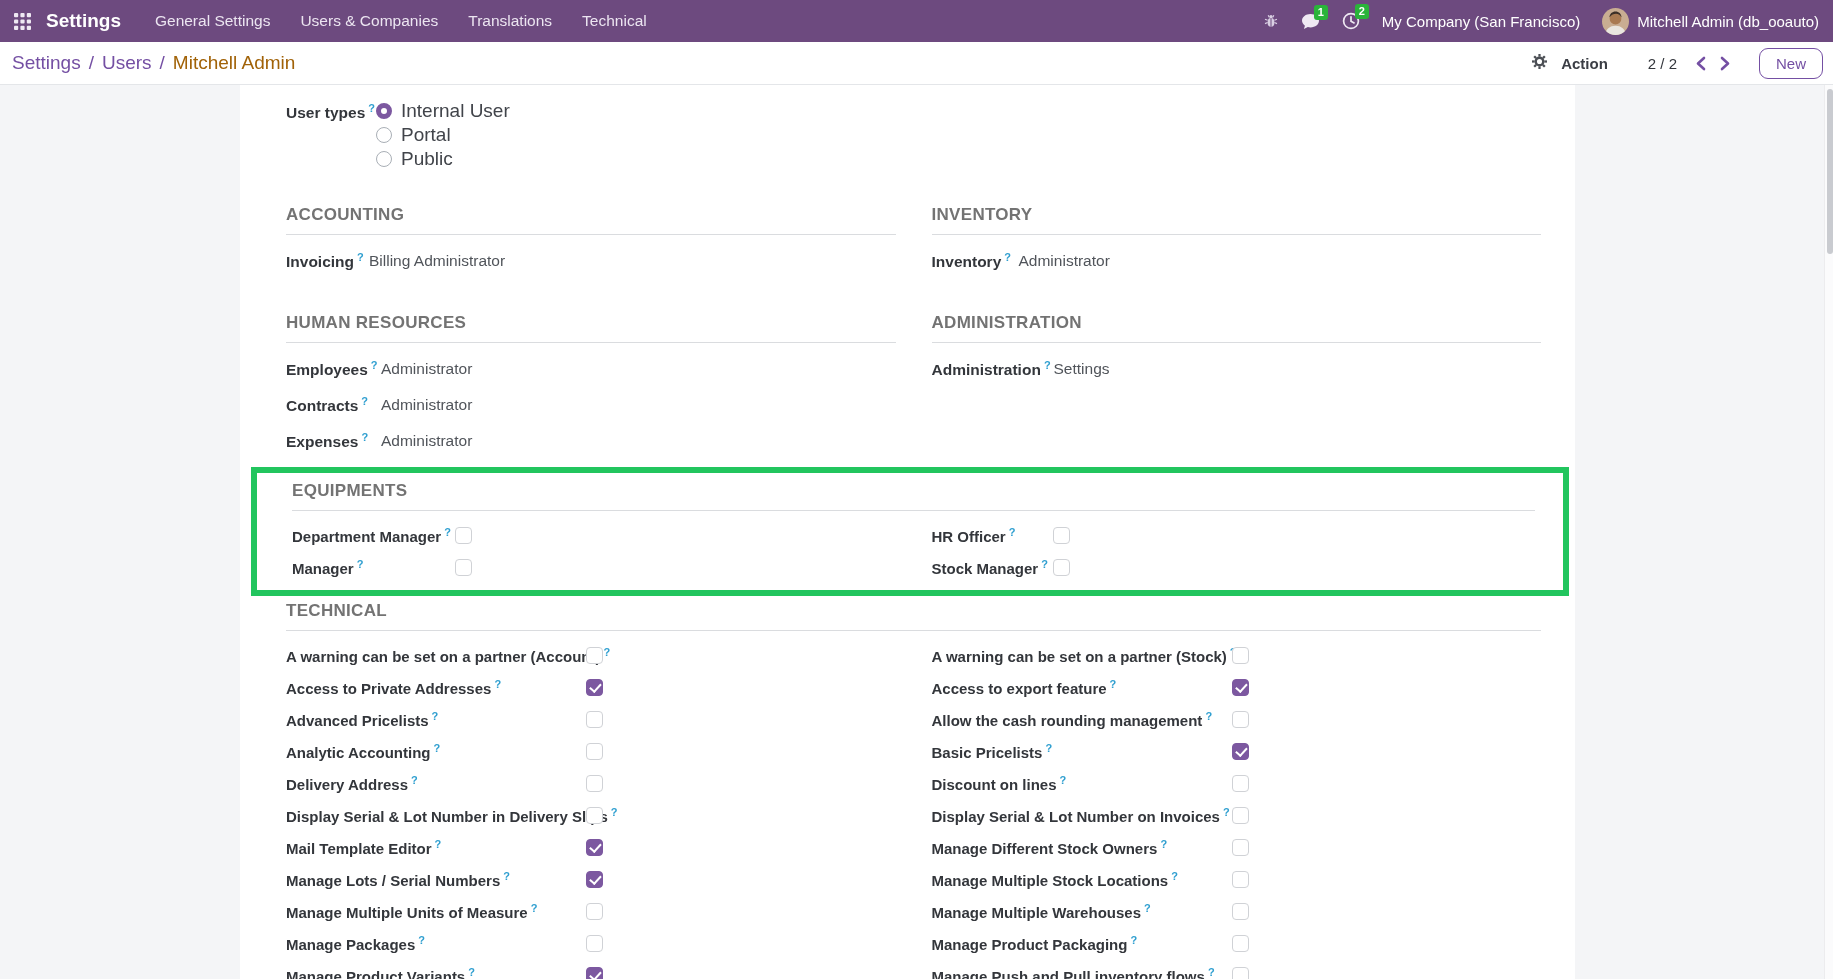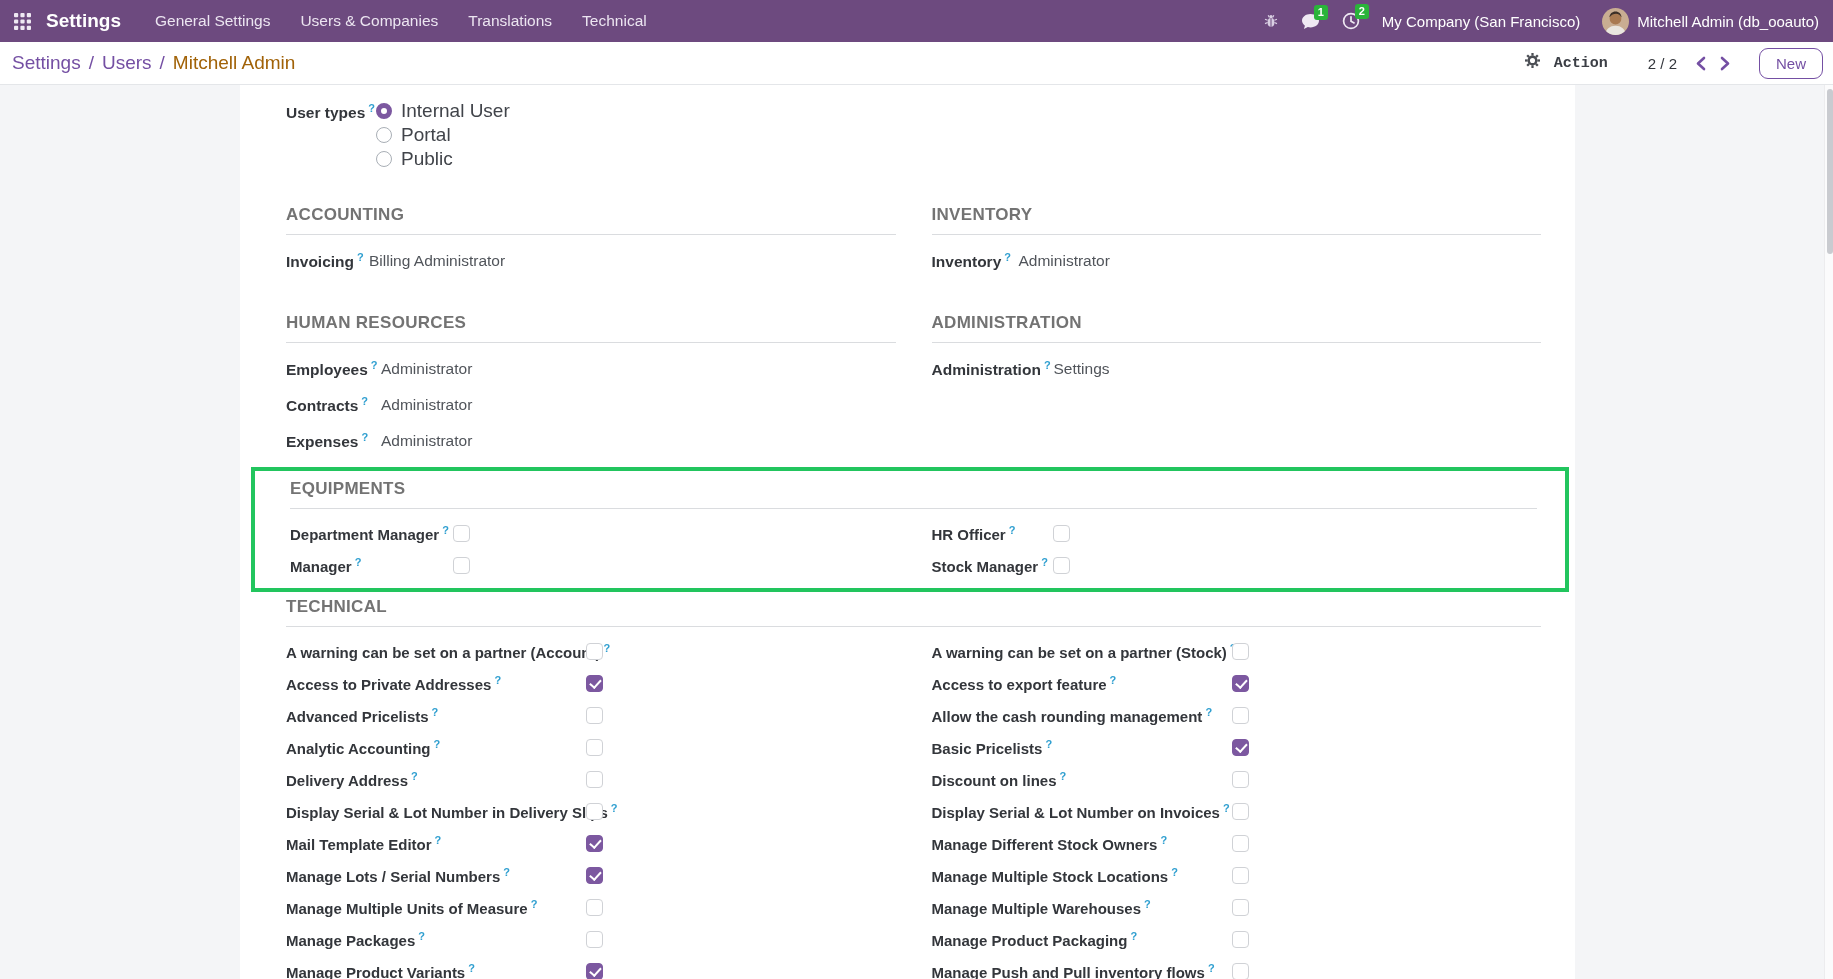--- a/index.html
+++ b/index.html
@@ -17,21 +17,21 @@
   .nav-user { display:flex; align-items:center; gap:8px; cursor:pointer; }
   .avatar { width:27px; height:27px; border-radius:50%; overflow:hidden; flex-shrink:0; }
 
   
   .control-panel { height:43px; display:flex; align-items:center; padding:0 10px 0 12px; border-bottom:1px solid #e4e6e9; background:#fff; position:relative; z-index:4; }
   .breadcrumb { font-size:19px; display:flex; gap:8px; align-items:center; }
   .bc-link { color:#744fa3; cursor:pointer; }
   .bc-sep { color:#744fa3; }
   .bc-current { color:#a16207; }
   .cp-right { margin-left:auto; display:flex; align-items:center; }
-  .action-btn { display:flex; align-items:center; gap:14px; font-size:15px; font-weight:600; color:#3b3e45; cursor:pointer;font-family:Liberation Mono, monospace; }
+  .action-btn { display:flex; align-items:flex-end; gap:14px; font-size:15px; font-weight:600; color:#3b3e45; cursor:pointer; }
   .pager { margin-left:40px; font-size:15px; color:#33363c; }
   .pager-arrows { margin-left:18px; display:flex; gap:14px; align-items:center; }
   .pg-arrow { cursor:pointer; display:flex; }
   .new-btn { margin-left:28px; border:1px solid #744fa3; color:#744fa3; font-size:15px; font-weight:400; padding:6px 16px; border-radius:9px; background:#fff; cursor:pointer; }
 
   
   .content { position:relative; height:894px; background:#f4f5f7; }
   .sheet { margin-left:240px; width:1335px; height:100%; background:#fff; padding:12px 34px 0 46px; overflow:hidden; }
 
   .two-col { display:grid; grid-template-columns:1fr 1fr; column-gap:36px; }
@@ -57,21 +57,21 @@
   .checkbox.checked::after { content:""; position:absolute; left:5px; top:1.5px; width:4.5px; height:9px; border:solid #fff; border-width:0 2px 2px 0; transform:rotate(42deg); }
 
   .lw83  .f-label{width:83px}  .lw95 .f-label{width:95px}
   .lw87  .f-label{width:87px}  .lw122 .f-label{width:122px}
   .lw163 .f-label{width:163px} .lw121 .f-label{width:121px}
   .lw300 .f-label{width:300px}
 
   .grp-accounting { margin-top:34px; }
   .grp-hr { margin-top:34px; }
 
-  .equip-wrap { margin-top:8px; margin-left:-35px; margin-right:-28px; border:4px solid #22c55e; padding:8px 28px 7px 35px; }
+  .equip-wrap { margin-top:8px; margin-left:-35px; margin-right:-28px; border:6px solid #22c55e; padding:8px 28px 7px 35px; }
   .grp-technical { margin-top:5px; }
 
   .scrollbar-track { position:absolute; right:0; top:85px; width:9px; height:894px; background:#fbfbfc; border-left:1px solid #ececee; }
   .scrollbar-thumb { position:absolute; top:4px; left:1.5px; width:6px; height:165px; background:#c9cbd0; border-radius:3px; }
 </style>
 </head>
 <body>
 
 <div class="navbar">
   <span class="apps-icon">

